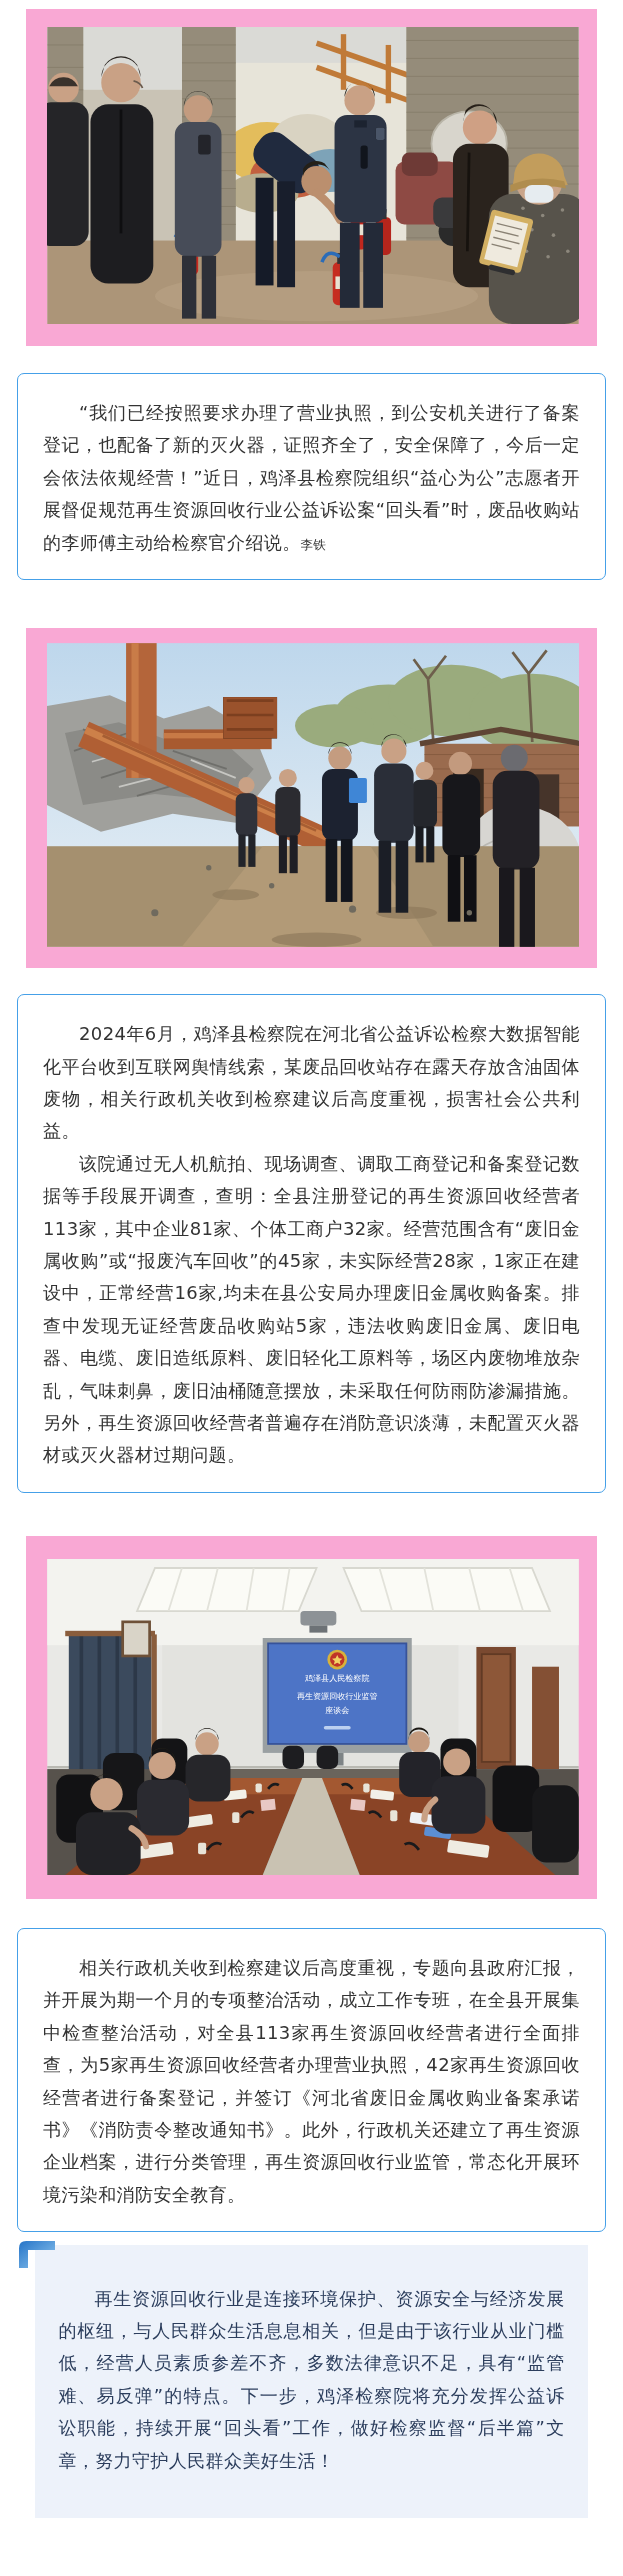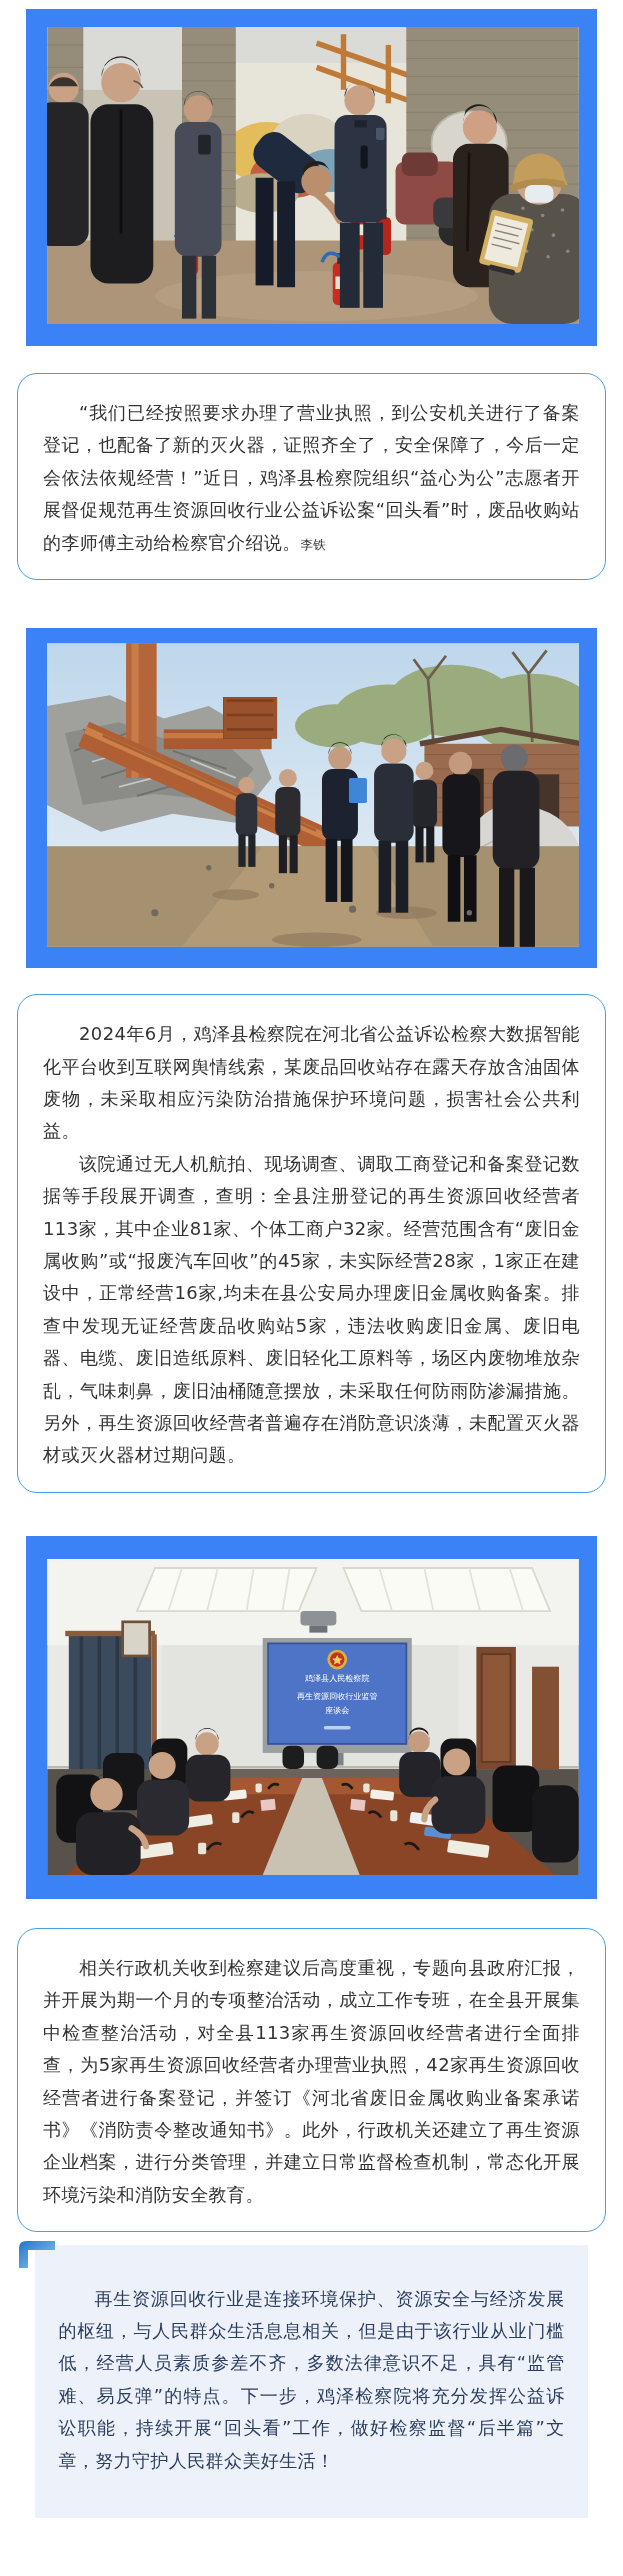--- a/index.html
+++ b/index.html
@@ -7,31 +7,31 @@
     width:623px;
     background:#ffffff;
     font-family:"DejaVu Sans","Liberation Sans",sans-serif;
     -webkit-font-smoothing:antialiased;
   }
   .page{width:623px;min-height:2576px;background:#ffffff;overflow:hidden;}
 
   
   .photo-frame{
     margin:0 26px;
-    background:#3b82f6;
+    background:#f9a8d4;
     padding:18px 20.7px 21.6px 20.7px;
   }
   .photo-frame svg{display:block;}
 
   
   .text-box{
     margin:0 17px;
     background:#ffffff;
     border:1.8px solid #45a0e8;
-    border-radius:20px;
+    border-radius:7px;
     padding:23.4px 25px 20px 25px;
     box-sizing:border-box;
   }
   .text-box p{
     margin:0;
     font-size:18px;
     line-height:1.8;
     color:#333333;
     text-align:justify;
     text-indent:2em;
@@ -354,21 +354,21 @@
           <circle cx="340" cy="296" r="4"></circle>
           <circle cx="470" cy="300" r="3"></circle>
           <circle cx="120" cy="300" r="4"></circle>
       </g>
     </svg>
   </div>
 
   <div class="gap-sm"></div>
 
   <div class="text-box">
-    <p>2024年6月，鸡泽县检察院在河北省公益诉讼检察大数据智能化平台收到互联网舆情线索，某废品回收站存在露天存放含油固体废物，未采取相应污染防治措施保护环境问题，损害社会公共利益。</p>
+    <p>2024年6月，鸡泽县检察院在河北省公益诉讼检察大数据智能化平台收到互联网舆情线索，某废品回收站存在露天存放含油固体废物，相关行政机关收到检察建议后高度重视，损害社会公共利益。</p>
     <p>该院通过无人机航拍、现场调查、调取工商登记和备案登记数据等手段展开调查，查明：全县注册登记的再生资源回收经营者113家，其中企业81家、个体工商户32家。经营范围含有“废旧金属收购”或“报废汽车回收”的45家，未实际经营28家，1家正在建设中，正常经营16家,均未在县公安局办理废旧金属收购备案。排查中发现无证经营废品收购站5家，违法收购废旧金属、废旧电器、电缆、废旧造纸原料、废旧轻化工原料等，场区内废物堆放杂乱，气味刺鼻，废旧油桶随意摆放，未采取任何防雨防渗漏措施。另外，再生资源回收经营者普遍存在消防意识淡薄，未配置灭火器材或灭火器材过期问题。</p>
   </div>
 
   <div class="gap-lg"></div>
 
   <div class="photo-frame" style="padding:23.4px 20.7px 23.4px 20.7px;">
     <svg width="532" height="316" viewBox="0 0 592 352" xmlns="http://www.w3.org/2000/svg">
 
       <rect x="0" y="0" width="592" height="352" fill="#e9e9e6"></rect>
       <rect x="0" y="0" width="592" height="96" fill="#f3f3ef"></rect>
@@ -492,21 +492,21 @@
         </g>
         <rect x="496" y="230" width="52" height="74" rx="14" fill="#121214"></rect>
         <rect x="540" y="252" width="52" height="86" rx="16" fill="#18181a"></rect>
       </g>
     </svg>
   </div>
 
   <div class="gap-md"></div>
 
   <div class="text-box">
-    <p>相关行政机关收到检察建议后高度重视，专题向县政府汇报，并开展为期一个月的专项整治活动，成立工作专班，在全县开展集中检查整治活动，对全县113家再生资源回收经营者进行全面排查，为5家再生资源回收经营者办理营业执照，42家再生资源回收经营者进行备案登记，并签订《河北省废旧金属收购业备案承诺书》《消防责令整改通知书》。此外，行政机关还建立了再生资源企业档案，进行分类管理，并建立日常监督检查机制，常态化开展环境污染和消防安全教育。</p>
+    <p>相关行政机关收到检察建议后高度重视，专题向县政府汇报，并开展为期一个月的专项整治活动，成立工作专班，在全县开展集中检查整治活动，对全县113家再生资源回收经营者进行全面排查，为5家再生资源回收经营者办理营业执照，42家再生资源回收经营者进行备案登记，并签订《河北省废旧金属收购业备案承诺书》《消防责令整改通知书》。此外，行政机关还建立了再生资源企业档案，进行分类管理，再生资源回收行业监管，常态化开展环境污染和消防安全教育。</p>
   </div>
 
   <div class="gap-xs"></div>
 
   <div class="highlight-wrap">
     <svg class="corner tl" viewBox="0 0 40 30" xmlns="http://www.w3.org/2000/svg">
       <defs>
         <linearGradient id="ctl" x1="0" y1="0" x2="1" y2="1">
           <stop offset="0" stop-color="#2574c8"></stop>
           <stop offset="1" stop-color="#93c9f0"></stop>

